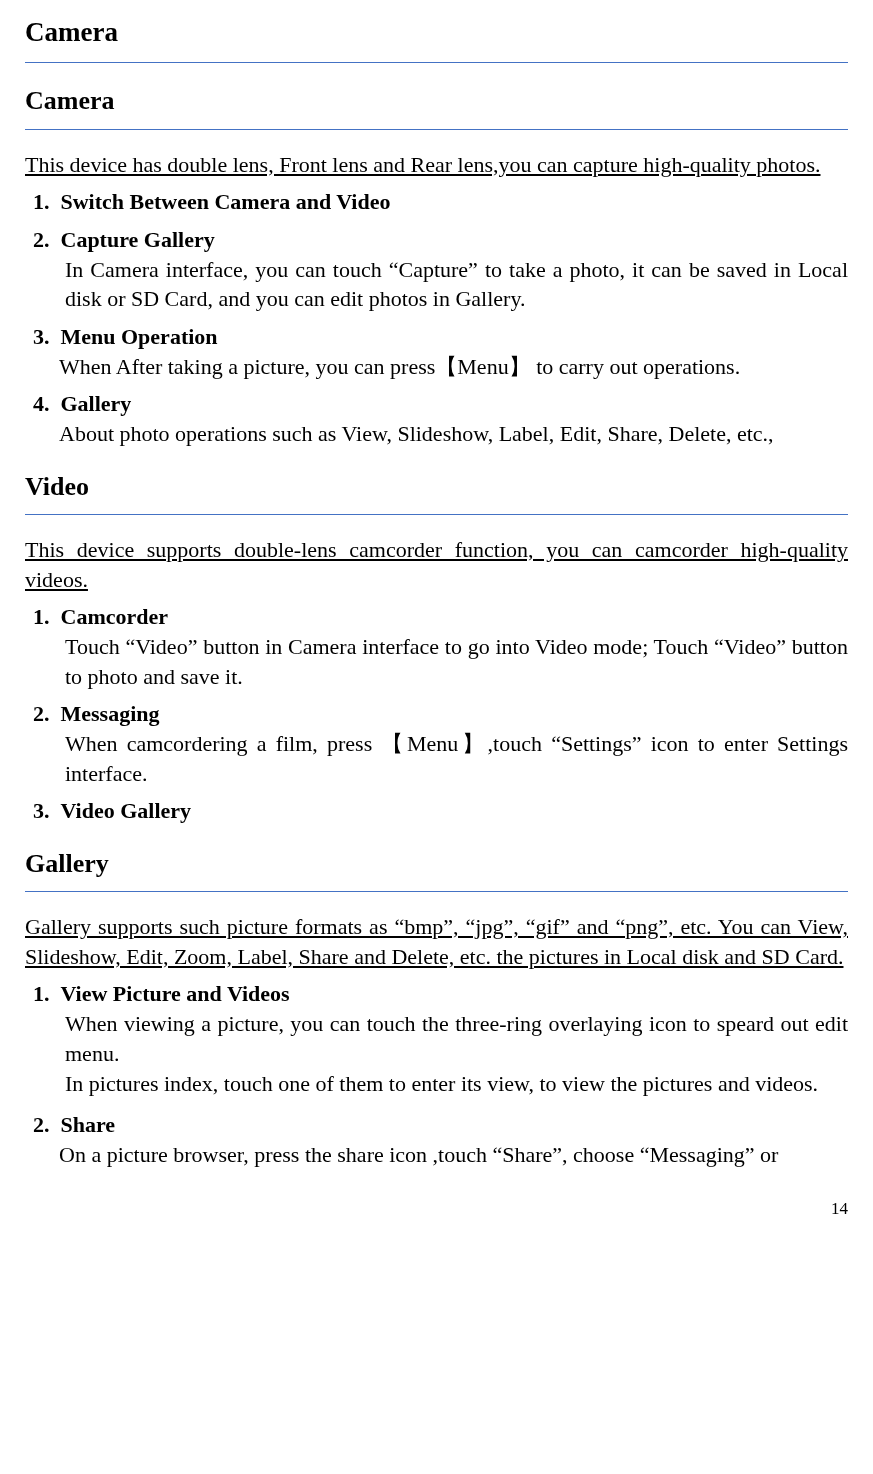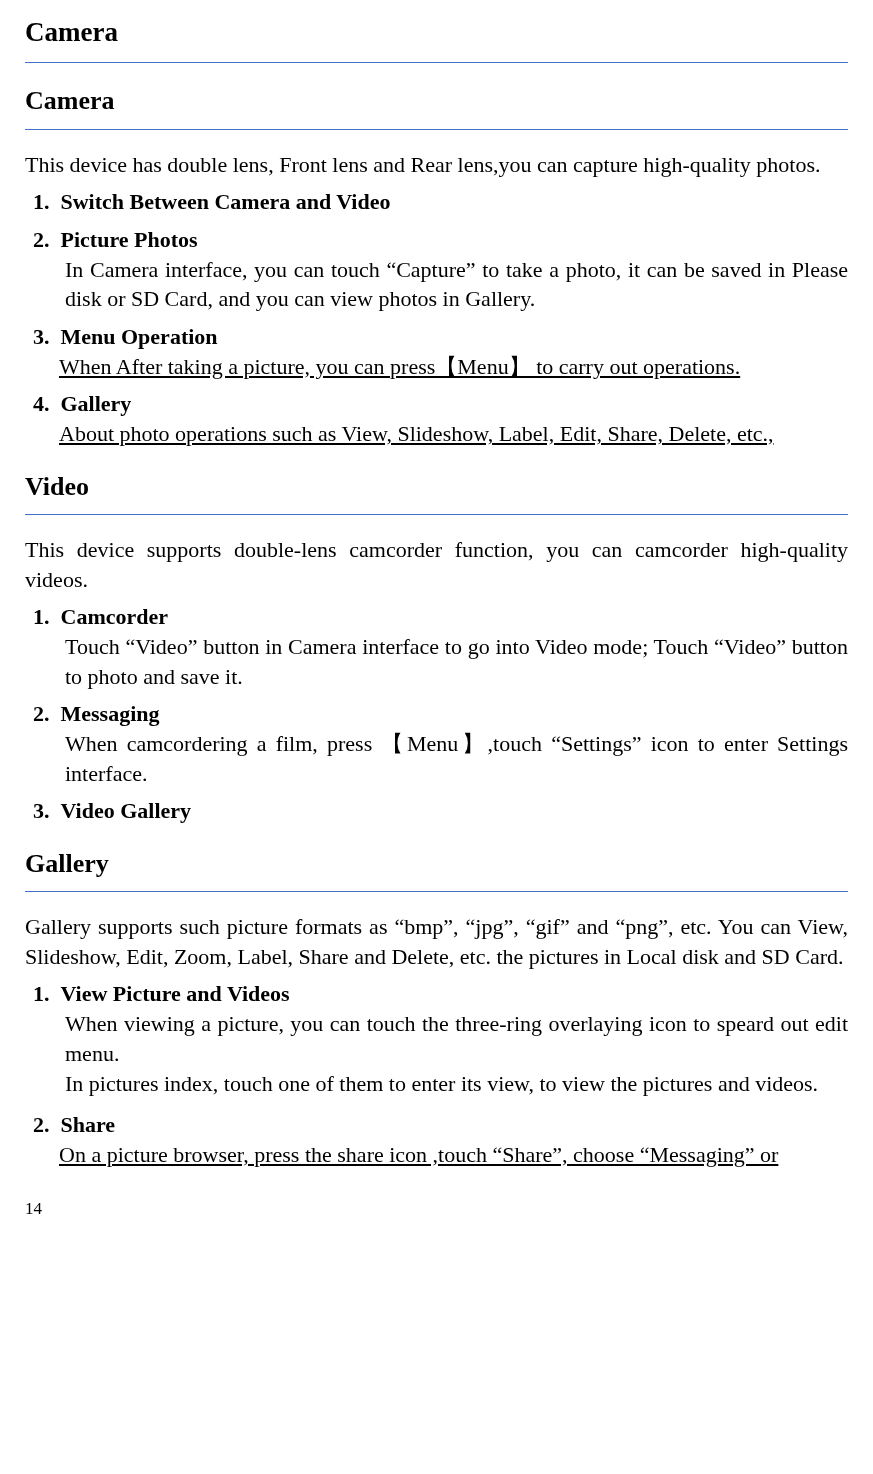--- a/index.html
+++ b/index.html
@@ -23,45 +23,45 @@
       margin-bottom: 10px;
     }
     .divider {
       border: none;
       border-top: 1px solid #4472c4;
       margin-bottom: 20px;
     }
     .body-text {
       text-align: justify;
       margin-bottom: 2px;
+      text-decoration: underline;
     }
     .ol { list-style: none; }
     .li-num {
       font-weight: bold;
       display: inline-block;
       min-width: 22px;
     }
     .li-title {
       font-weight: bold;
       display: inline;
     }
     .li-body {
       padding-left: 40px;
       text-align: justify;
     }
     .li-body-tight {
       padding-left: 34px;
       text-align: justify;
-      text-decoration: underline;
     }
     .li-row { margin-top: 8px; }
     .section { margin-bottom: 20px; }
     .section-top { margin-top: 4px; }
     .page-number {
-      text-align: left;
+      text-align: right;
       font-size: 17px;
       margin-top: 28px;
     }
     .justify-inter-word { text-align: justify; text-justify: inter-word; }
     .li-head { padding-left: 8px; }
   </style>
 </head>
 <body>
 
 <div class="h1 section-top">Camera</div>
@@ -70,22 +70,22 @@
 <div class="section">
   <div class="h2">Camera</div>
   <hr class="divider">
   <div class="body-text justify-inter-word">This device has double lens, Front lens and Rear lens,you can capture high-quality photos.</div>
 
   <div class="ol">
     <div class="li-row">
       <div class="li-head"><span class="li-num">1.</span> <span class="li-title">Switch Between Camera and Video</span></div>
     </div>
     <div class="li-row">
-      <div class="li-head"><span class="li-num">2.</span> <span class="li-title">Picture Photos</span></div>
-      <div class="li-body">In Camera interface, you can touch “Capture” to take a photo, it can be saved in Please disk or SD Card, and you can view photos in Gallery.</div>
+      <div class="li-head"><span class="li-num">2.</span> <span class="li-title">Capture Gallery</span></div>
+      <div class="li-body">In Camera interface, you can touch “Capture” to take a photo, it can be saved in Local disk or SD Card, and you can edit photos in Gallery.</div>
     </div>
     <div class="li-row">
       <div class="li-head"><span class="li-num">3.</span> <span class="li-title">Menu Operation</span></div>
       <div class="li-body-tight">When After taking a picture, you can press【Menu】  to carry out operations.</div>
     </div>
     <div class="li-row">
       <div class="li-head"><span class="li-num">4.</span> <span class="li-title">Gallery</span></div>
       <div class="li-body-tight">About photo operations such as View, Slideshow, Label, Edit, Share, Delete, etc.,</div>
     </div>
   </div>

